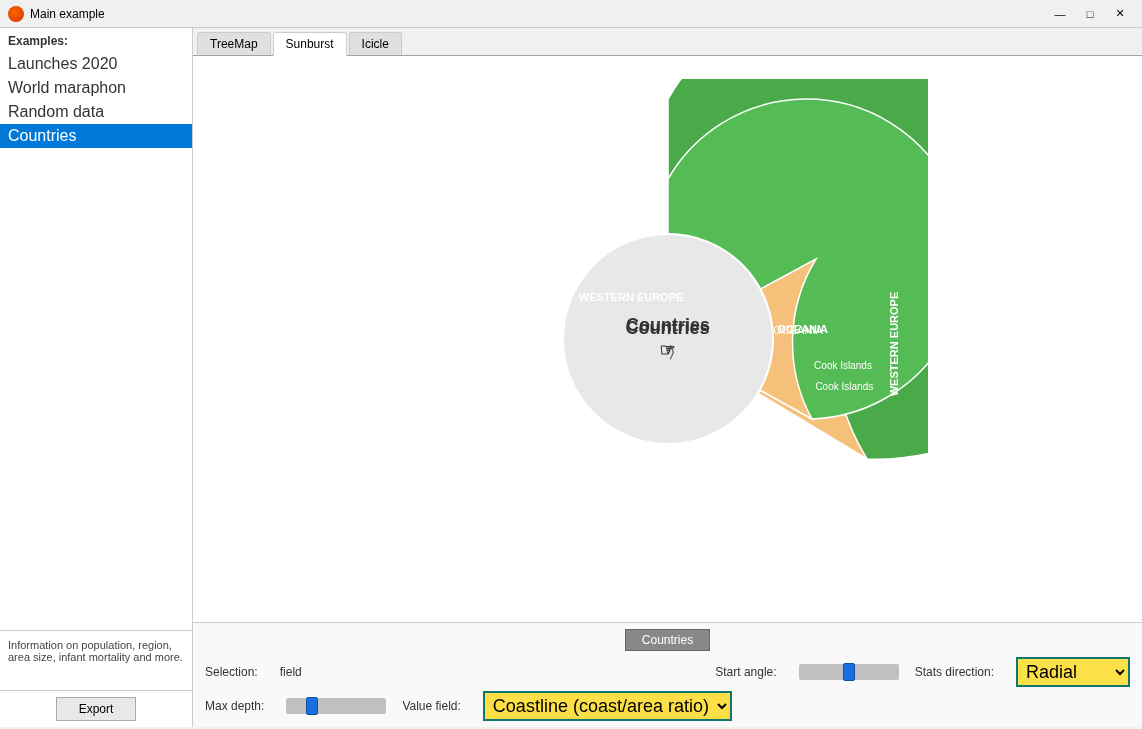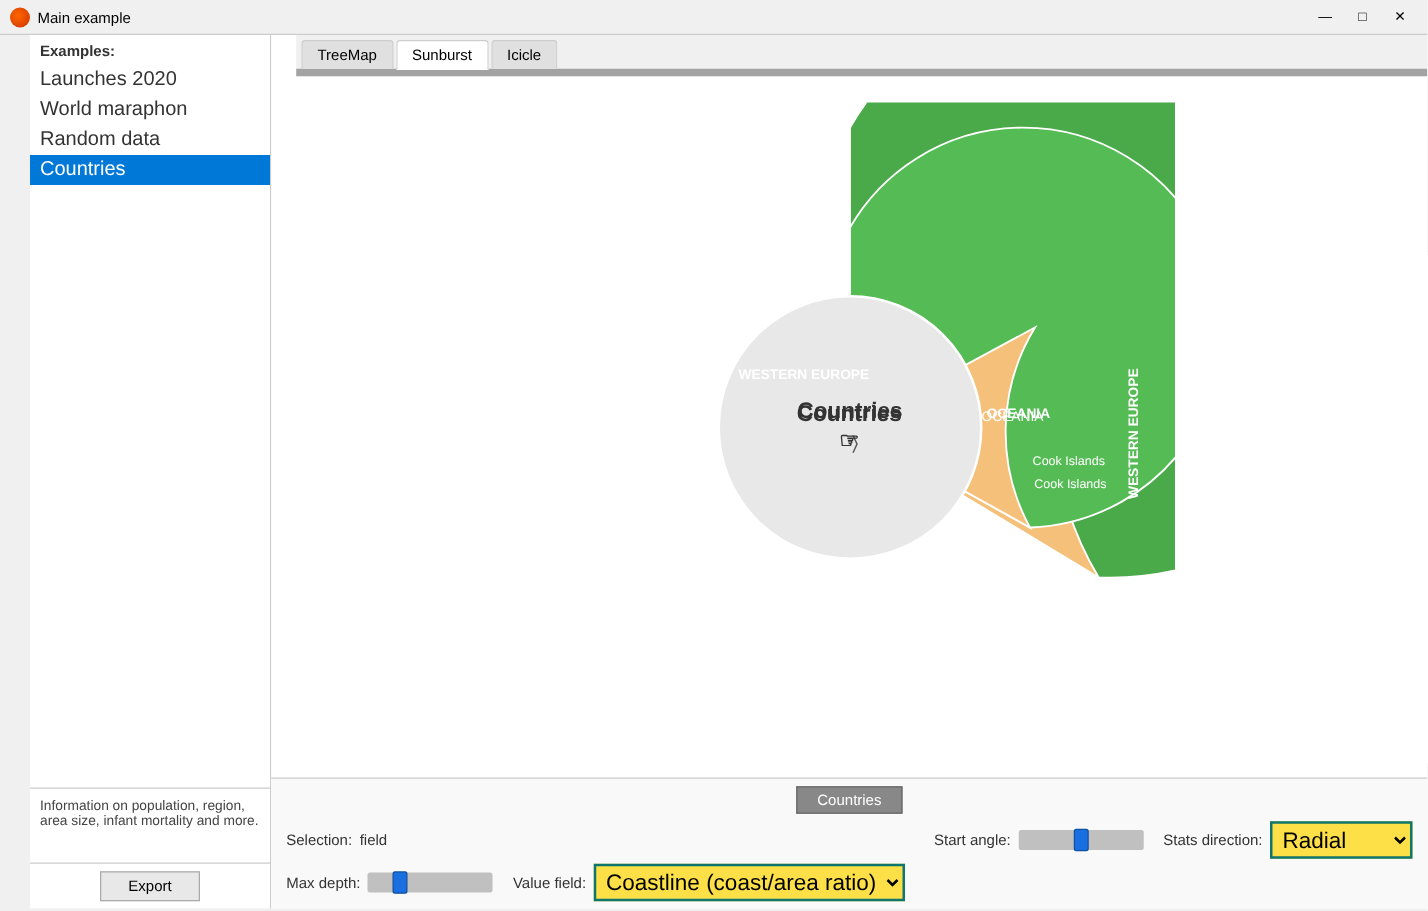--- a/index.html
+++ b/index.html
@@ -35,21 +35,20 @@
     .app-body {
       display: flex;
       flex-direction: column;
       height: calc(100vh - 30px);
     }
 
     .main-content {
       display: flex;
       flex: 1;
       overflow: hidden;
-      padding-left: 24px;
     }
 
     
     .sidebar {
       width: 193px;
       background: white;
       border-right: 1px solid #ccc;
       display: flex;
       flex-direction: column;
     }
@@ -96,25 +95,24 @@
     .right-panel {
       flex: 1;
       display: flex;
       flex-direction: column;
       background: white;
     }
 
     
     .tabs {
       display: flex;
-      border-bottom: 6px solid #a3a3a3;
+      border-bottom: 1px solid #a3a3a3;
       background: #f0f0f0;
       padding: 4px 4px 0;
       gap: 0;
-      margin-left: 20px;
     }
     .tab {
       padding: 4px 12px;
       cursor: pointer;
       font-size: 12px;
       border: 1px solid #ccc;
       background: #e0e0e0;
       border-bottom: none;
       margin-right: 2px;
       border-radius: 3px 3px 0 0;
@@ -170,21 +168,21 @@
 
     .controls-row {
       display: flex;
       align-items: center;
       gap: 16px;
       margin-bottom: 4px;
     }
     .control-group {
       display: flex;
       align-items: center;
-      gap: 6px;
+      gap: 22px;
     }
     .control-label {
       font-size: 12px;
       color: #333;
       white-space: nowrap;
     }
     input[type="range"] {
       width: 100px;
       height: 16px;
       cursor: pointer;

